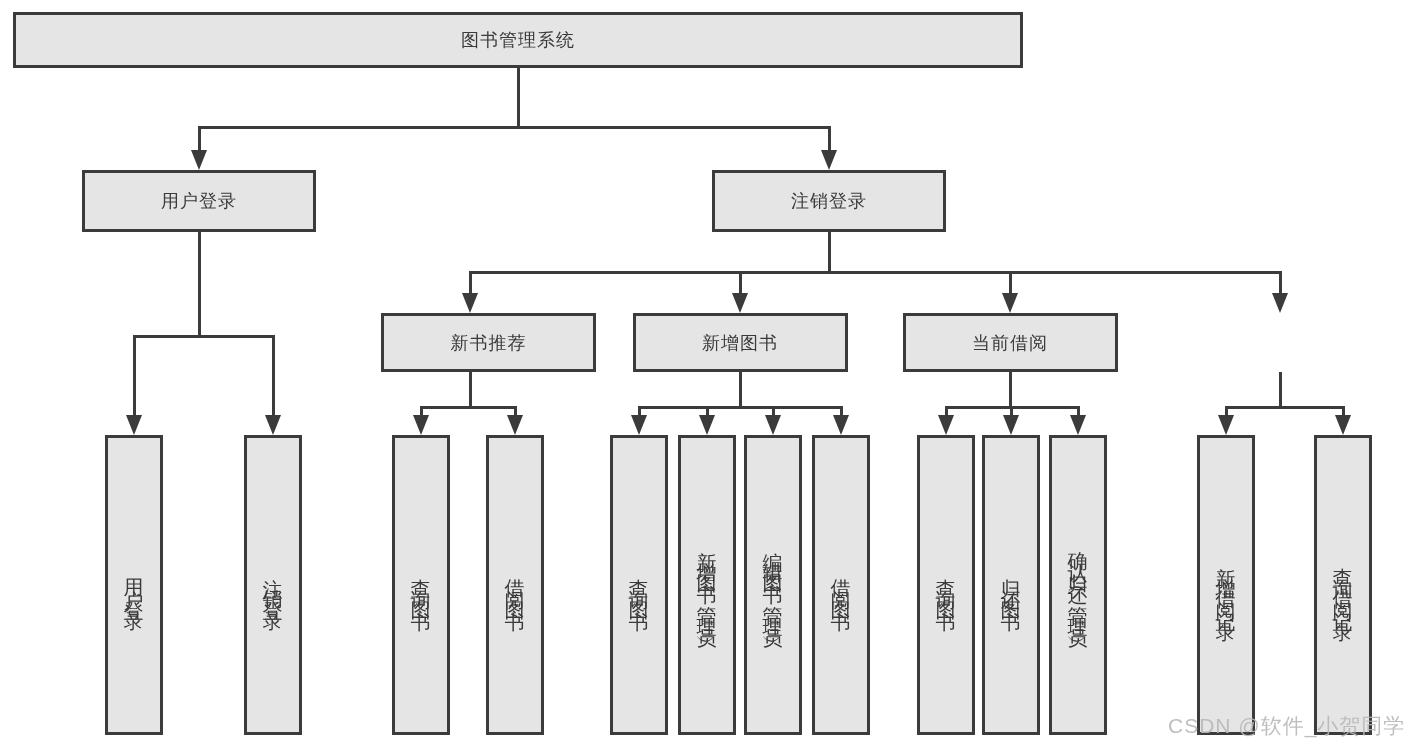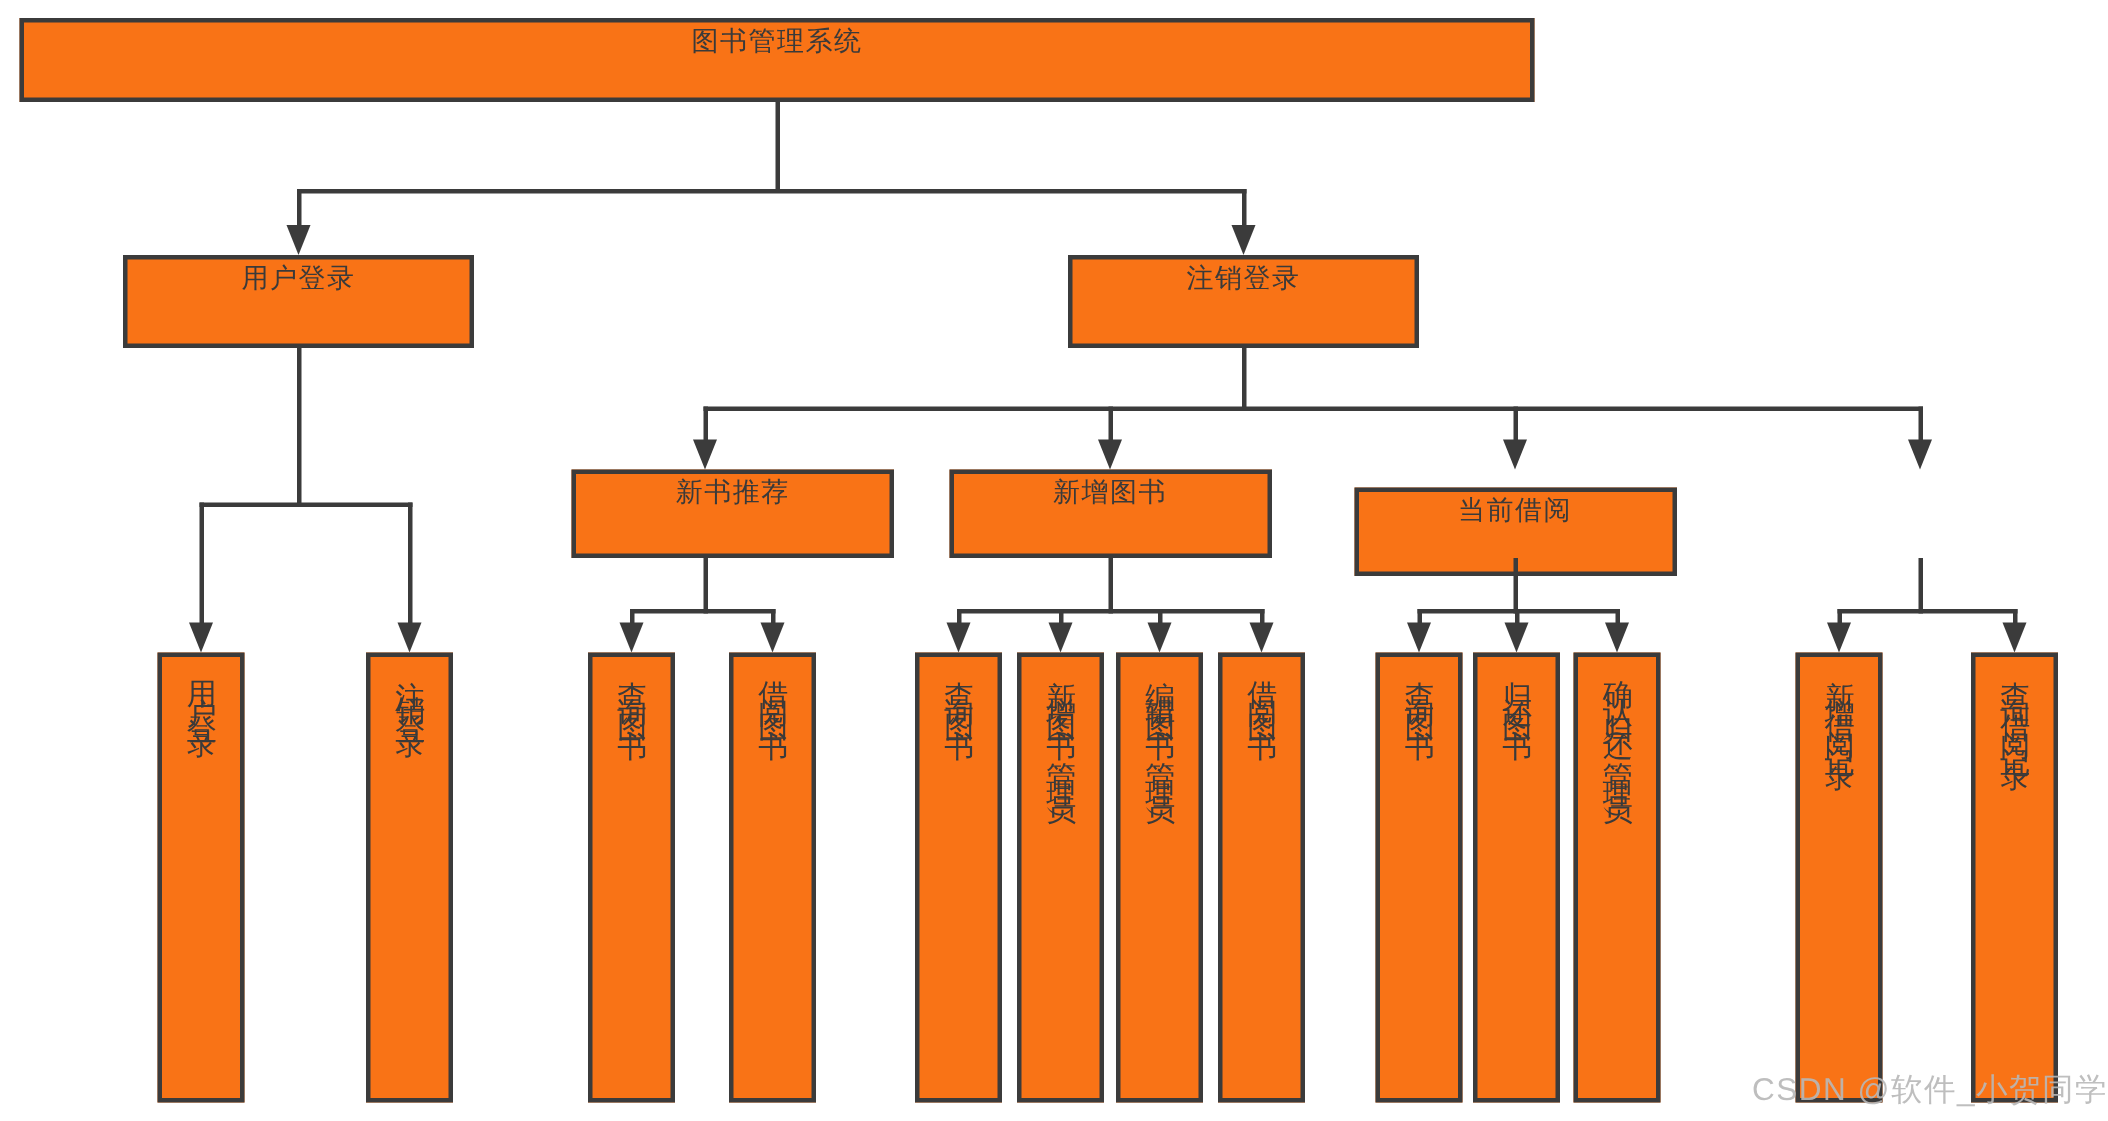--- a/index.html
+++ b/index.html
@@ -2,21 +2,21 @@
 <html><head>
 <meta charset="utf-8">
 <style>
   html,body{margin:0;padding:0;background:#ffffff;}
   .canvas{
     position:relative;width:1405px;height:747px;background:#ffffff;
     font-family:"Liberation Sans",sans-serif;color:#3a3a3a;overflow:hidden;
   }
   .box{
     position:absolute;box-sizing:border-box;border:3px solid #3b3b3b;
-    background:#f97316;display:flex;align-items:flex-start;justify-content:center;
+    background:#e5e5e5;display:flex;align-items:center;justify-content:center;
   }
   .hlabel{font-size:18px;letter-spacing:1px;white-space:nowrap;}
   .leaf .vlabel{
     writing-mode:vertical-rl;font-size:20px;letter-spacing:11px;
     line-height:1;white-space:nowrap;
   }
   .vl,.hl{position:absolute;background:#3b3b3b;}
   .vl{width:3px;}
   .hl{height:3px;}
   .ah{
@@ -69,21 +69,21 @@
   <i class="ah" style="left:732px;top:293px;"></i>
   <i class="ah" style="left:1002px;top:293px;"></i>
   <i class="ah" style="left:1272px;top:293px;"></i>
 
   <div class="box" style="left:381px;top:313px;width:215px;height:59px;">
     <span class="hlabel">新书推荐</span>
   </div>
   <div class="box" style="left:632.5px;top:313px;width:215px;height:59px;">
     <span class="hlabel">新增图书</span>
   </div>
-  <div class="box" style="left:902.5px;top:313px;width:215px;height:59px;margin-top:12px;">
+  <div class="box" style="left:902.5px;top:313px;width:215px;height:59px;">
     <span class="hlabel">当前借阅</span>
   </div>
 
   <i class="vl" style="left:468.5px;top:372px;height:37px;"></i>
   <i class="hl" style="left:419.5px;top:406px;width:97px;"></i>
   <i class="vl" style="left:419.5px;top:406px;height:11px;"></i>
   <i class="vl" style="left:513.5px;top:406px;height:11px;"></i>
   <i class="ah" style="left:413px;top:415px;"></i>
   <i class="ah" style="left:507px;top:415px;"></i>
 

